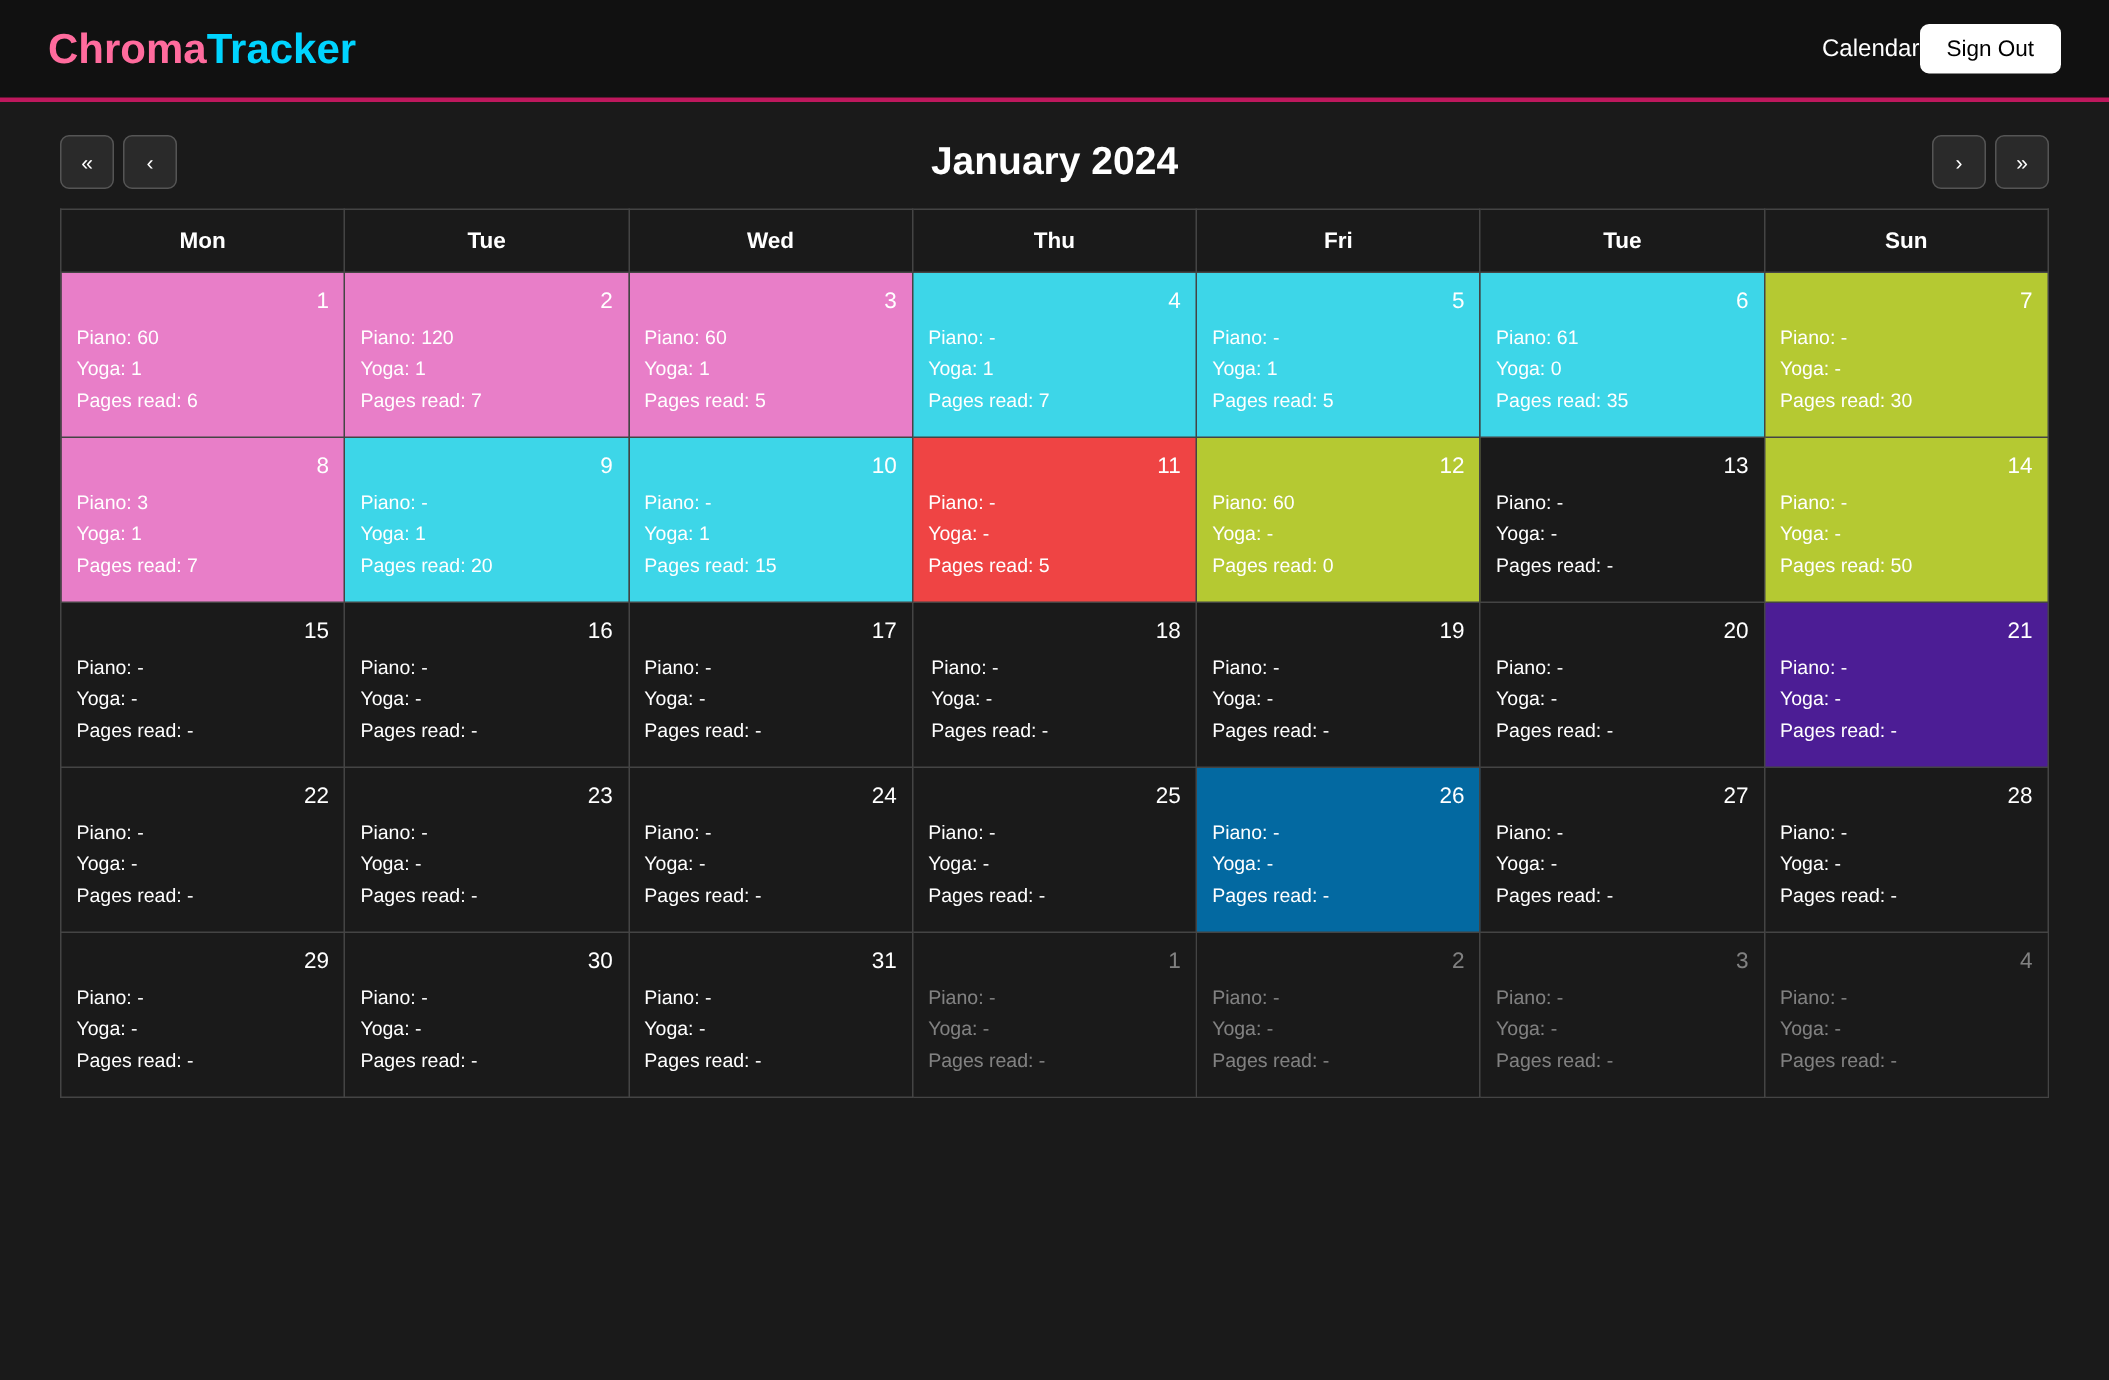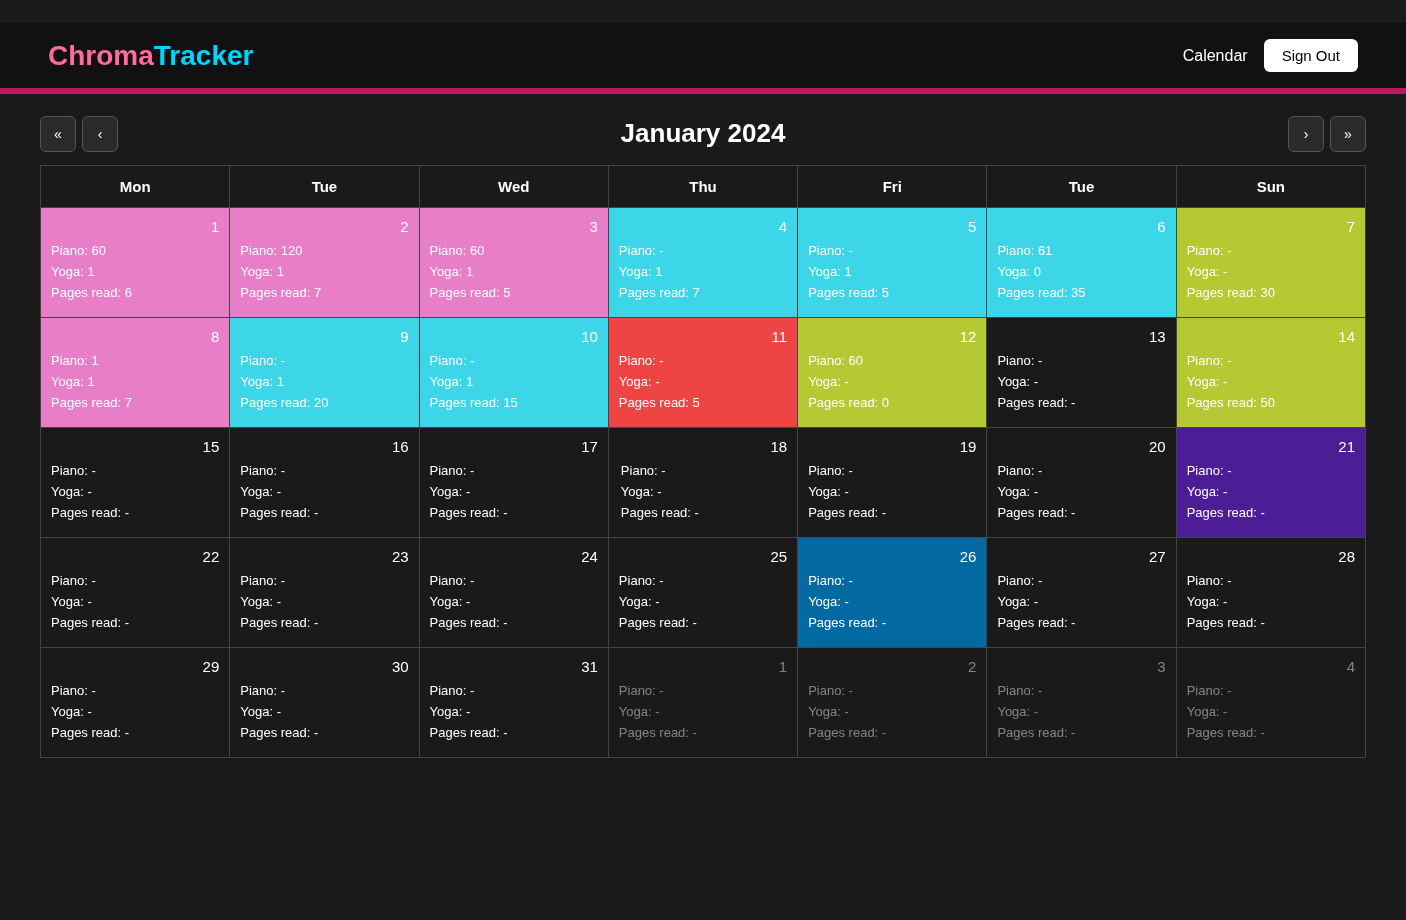--- a/index.html
+++ b/index.html
@@ -8,35 +8,33 @@
       color: #ffffff;
       font-family: -apple-system, BlinkMacSystemFont, 'Segoe UI', sans-serif;
       min-height: 920px;
     }
 
     
     .header {
       display: flex;
       align-items: center;
       justify-content: space-between;
-      padding: 16px 48px;
+      padding: 16px 32px;
       background-color: #111111;
-      border-bottom: 6px solid #be185d;
-      margin-top: 23px;
+      border-bottom: 3px solid #be185d;
     }
     .logo {
       font-size: 28px;
       font-weight: bold;
     }
     .logo-chroma { color: #ff6b9d; }
     .logo-tracker { color: #00d4ff; }
     .header-nav {
       display: flex;
       align-items: center;
-      gap: 16px;
     }
     .calendar-link {
       color: #ffffff;
       text-decoration: none;
       font-size: 16px;
       cursor: pointer;
     }
     .sign-out-btn {
       background: #ffffff;
       color: #000000;
@@ -254,21 +252,21 @@
               <div>Piano: -</div>
               <div>Yoga: -</div>
               <div>Pages read: 30</div>
             </div>
           </td>
         </tr>
         <tr>
           <td style="background-color: rgb(232, 126, 200);">
             <div class="day-number">8</div>
             <div class="day-entry">
-              <div>Piano: 1</div>
+              <div>Piano: 3</div>
               <div>Yoga: 1</div>
               <div>Pages read: 7</div>
             </div>
           </td>
           <td style="background-color: rgb(61, 214, 232);">
             <div class="day-number">9</div>
             <div class="day-entry">
               <div>Piano: -</div>
               <div>Yoga: 1</div>
               <div>Pages read: 20</div>

